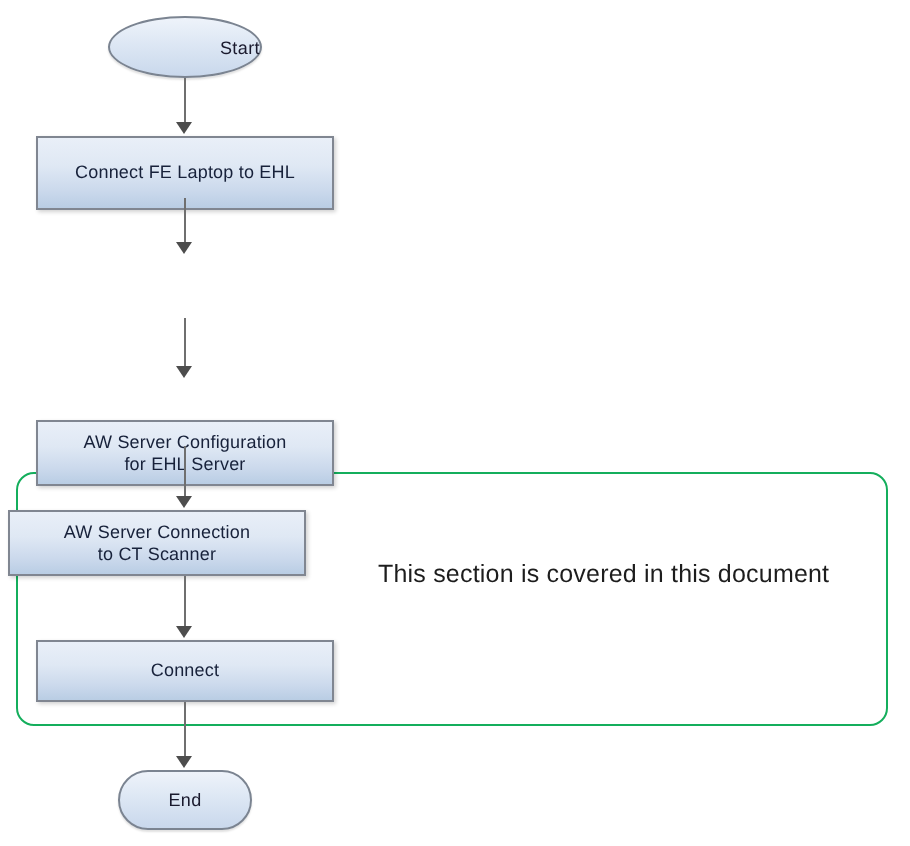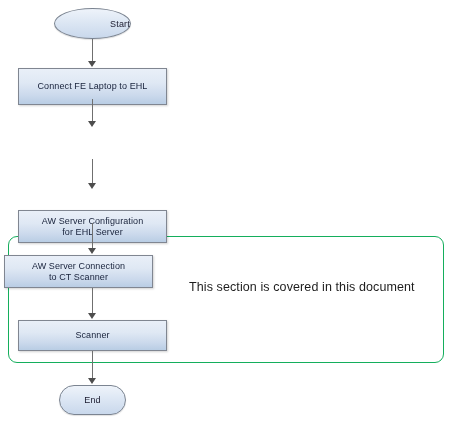--- a/index.html
+++ b/index.html
@@ -119,21 +119,21 @@
 
   <div class="process-box" style="left:4px; top:255px; width:149px; height:33px;">
     <span class="box-label">AW Server Connection
 to CT Scanner</span>
   </div>
 
   <div class="connector" style="left:92px; top:288px; height:26px;"></div>
   <div class="arrowhead" style="left:88px; top:313px;"></div>
 
   <div class="process-box" style="left:18px; top:320px; width:149px; height:31px;">
-    <span class="box-label">Scanner</span>
+    <span class="box-label">Connect</span>
   </div>
 
   <div class="connector" style="left:92px; top:351px; height:28px;"></div>
   <div class="arrowhead" style="left:88px; top:378px;"></div>
 
   <div class="terminator stadium" style="left:59px; top:385px; width:67px; height:30px;">
     <span>End</span>
   </div>
 
   <div id="annotation-text" style="left:189px; top:280px;">This section is covered in this document</div>

